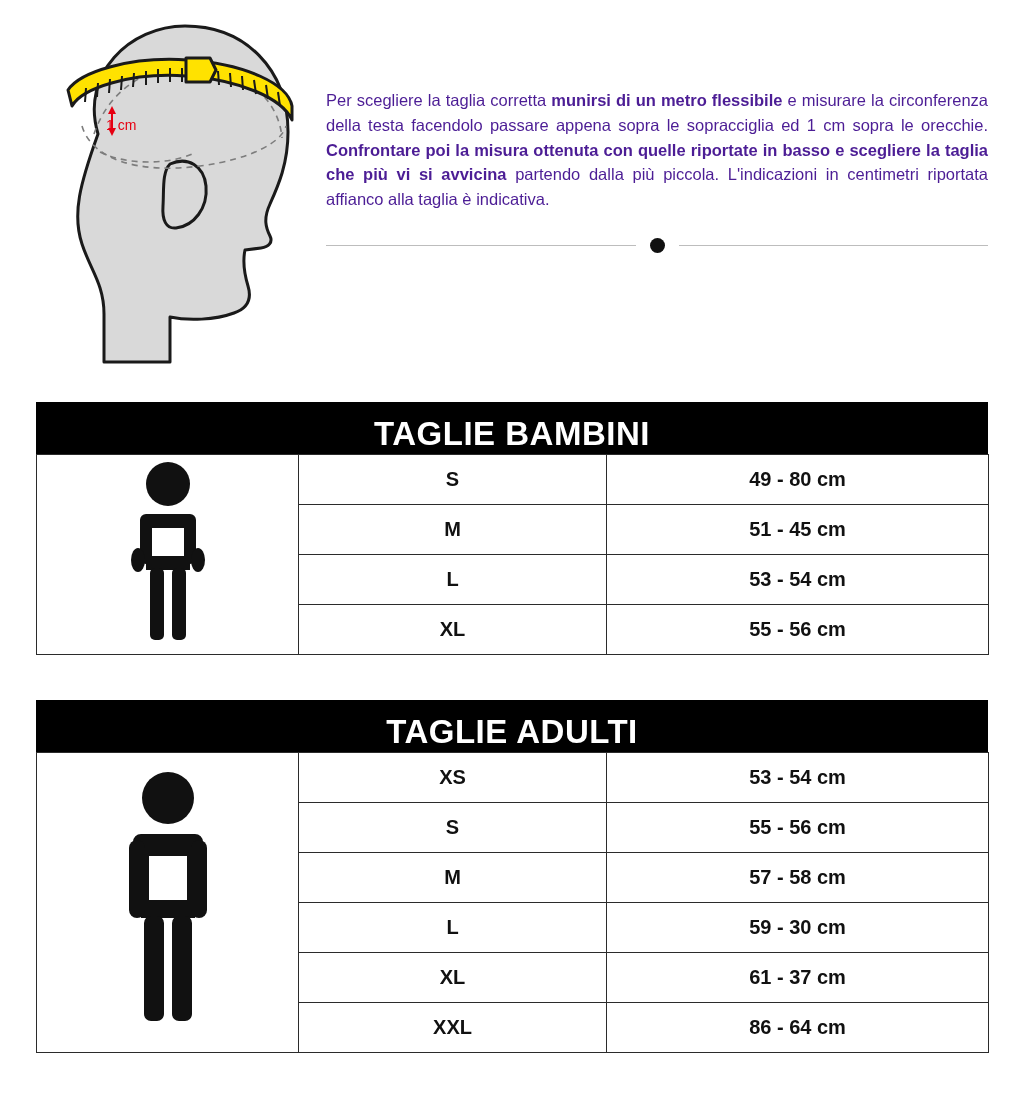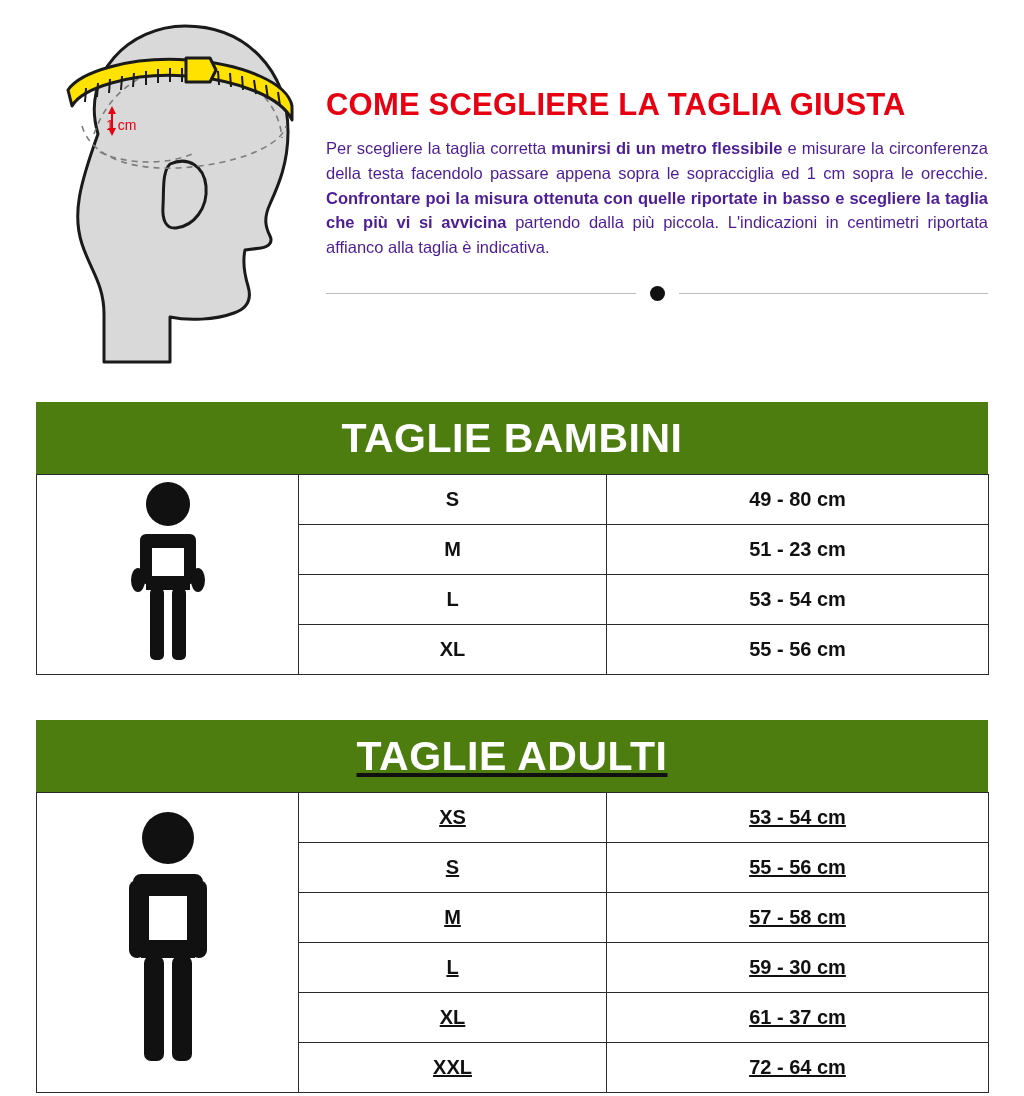--- a/index.html
+++ b/index.html
@@ -71,30 +71,30 @@
     background: #111111;
     margin: 0 14px;
     flex: 0 0 auto;
   }
 
   
   .table-block {
     margin: 0 36px;
   }
   .table-block.first { margin-top: 38px; }
-  .table-block.second { margin-top: 45px; text-decoration: underline; }
+  .table-block.second { margin-top: 45px; }
 
   .table-title {
-    background: #4d7c0f;
+    background: #000000;
     color: #ffffff;
     text-align: center;
-    font-size: 41px;
+    font-size: 33px;
     font-weight: bold;
     letter-spacing: 0.5px;
-    padding: 13px 0 12px 0;
+    padding: 13px 0 1px 0;
   }
   table.sizes {
     width: 100%;
     border-collapse: collapse;
     table-layout: fixed;
   }
   table.sizes td {
     border: 1px solid #2b2b2b;
     height: 50px;
     text-align: center;
@@ -180,21 +180,20 @@
         <path d="M166 44 L 190 44 L 196 56 L 190 68 L 166 68 Z" fill="#ffe200" stroke="#1a1a1a" stroke-width="3" stroke-linejoin="round"></path>
 
         <line x1="92" y1="94" x2="92" y2="120" stroke="#e60012" stroke-width="2"></line>
         <polygon points="92,92 88,100 96,100" fill="#e60012"></polygon>
         <polygon points="92,122 88,114 96,114" fill="#e60012"></polygon>
         <text x="86" y="116" font-family="Liberation Sans, sans-serif" font-size="14" fill="#e60012">1 cm</text>
       </svg>
     </div>
 
     <div class="intro">
-      <h1>COME SCEGLIERE LA TAGLIA GIUSTA</h1>
       <p><span>Per scegliere la taglia corretta </span><span class="b">munirsi di un metro flessibile</span><span> e misurare la circonferenza della testa facendolo passare appena sopra le sopracciglia ed 1 cm sopra le orecchie. </span><span class="b">Confrontare poi la misura ottenuta con quelle riportate in basso e scegliere la taglia che più vi si avvicina</span><span> partendo dalla più piccola. L'indicazioni in centimetri riportata affianco alla taglia è indicativa.</span></p>
 
       <div class="divider">
         <div class="line"></div>
         <div class="dot"></div>
         <div class="line"></div>
       </div>
     </div>
   </div>
 
@@ -214,21 +213,21 @@
               <ellipse cx="25" cy="100" rx="7" ry="12" fill="#111111"></ellipse>
               <ellipse cx="85" cy="100" rx="7" ry="12" fill="#111111"></ellipse>
             </svg>
           </div>
         </td>
         <td class="size-cell">S</td>
         <td class="cm-cell">49 - 80 cm</td>
       </tr>
       <tr>
         <td class="size-cell">M</td>
-        <td class="cm-cell">51 - 23 cm</td>
+        <td class="cm-cell">51 - 45 cm</td>
       </tr>
       <tr>
         <td class="size-cell">L</td>
         <td class="cm-cell">53 - 54 cm</td>
       </tr>
       <tr>
         <td class="size-cell">XL</td>
         <td class="cm-cell">55 - 56 cm</td>
       </tr>
     </tbody>
@@ -267,19 +266,19 @@
       <tr>
         <td class="size-cell">L</td>
         <td class="cm-cell">59 - 30 cm</td>
       </tr>
       <tr>
         <td class="size-cell">XL</td>
         <td class="cm-cell">61 - 37 cm</td>
       </tr>
       <tr>
         <td class="size-cell">XXL</td>
-        <td class="cm-cell">72 - 64 cm</td>
+        <td class="cm-cell">86 - 64 cm</td>
       </tr>
     </tbody>
       </table>
   </div>
 
 </div>
 
 </body></html>

